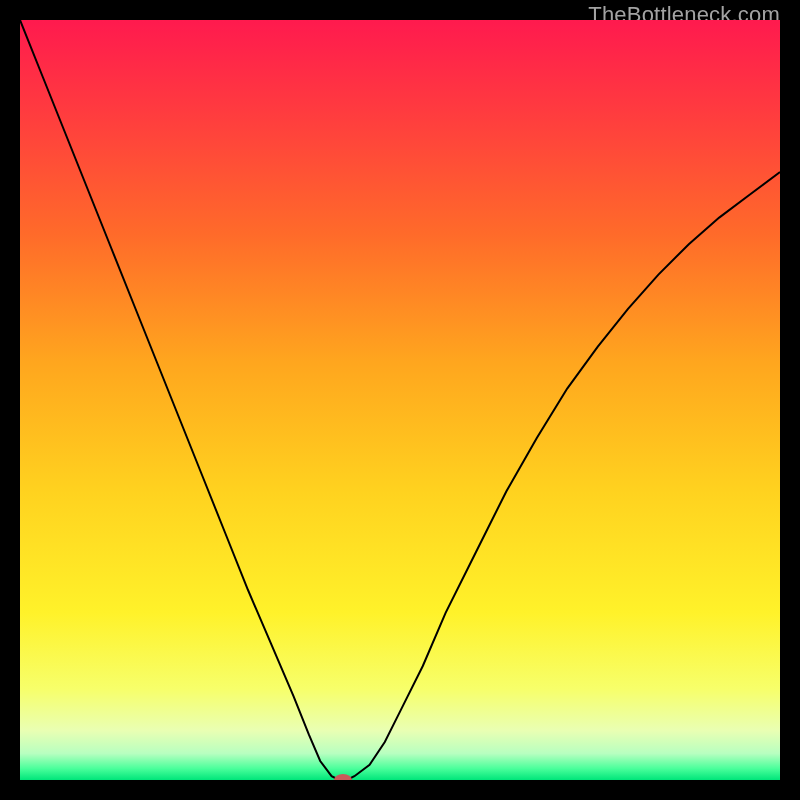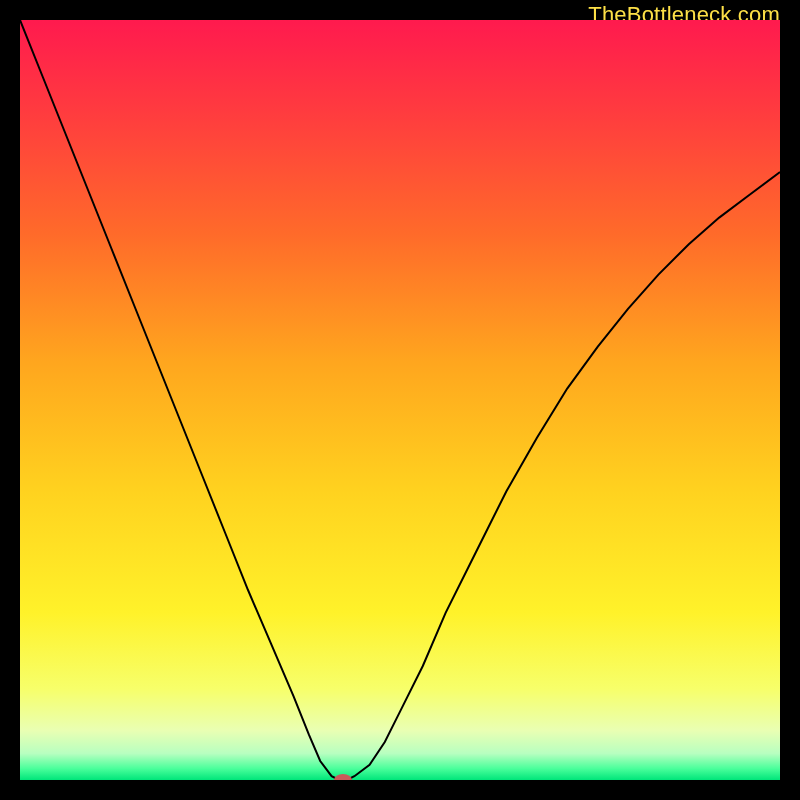--- a/index.html
+++ b/index.html
@@ -20,21 +20,21 @@
     position: absolute;
     left: 20px;
     top: 20px;
     width: 760px;
     height: 760px;
   }
   .watermark {
     position: absolute;
     top: 2px;
     right: 20px;
-    color: #fde047;
+    color: #a3a3a3;
     font-size: 22px;
     font-weight: 500;
     letter-spacing: 0.2px;
   }
 </style>
 </head>
 <body>
 
 <div class="frame">
   <div class="watermark">TheBottleneck.com</div>

